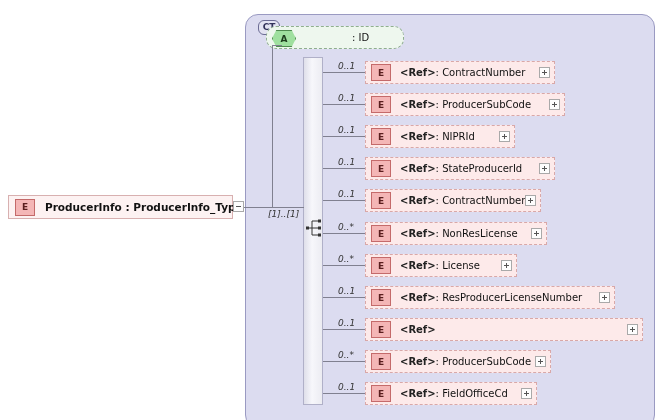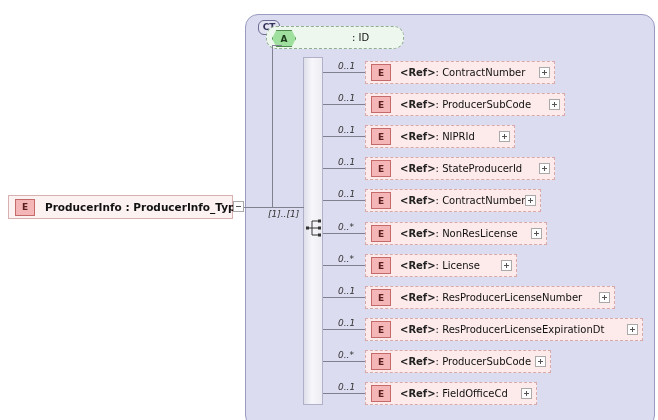--- a/index.html
+++ b/index.html
@@ -278,21 +278,20 @@
         <span class="badge-e">E</span>
         <span class="ref-tag">&lt;Ref&gt;</span>
         <span class="ref-name">: ResProducerLicenseNumber</span>
       </div>
       <div class="toggle plus" style="left: 599px; top: 292px;"></div>
       <div class="line-h" style="left: 323px; top: 329px; width: 42px;"></div>
       <div class="card-label" style="left: 338px; top: 318px;">0..1</div>
       <div class="ref-row" style="left: 365px; top: 318px; width: 278px;">
         <span class="badge-e">E</span>
         <span class="ref-tag">&lt;Ref&gt;</span>
-        <span class="ref-name">: ResProducerLicenseExpirationDt</span>
       </div>
       <div class="toggle plus" style="left: 627px; top: 324px;"></div>
       <div class="line-h" style="left: 323px; top: 361px; width: 42px;"></div>
       <div class="card-label" style="left: 338px; top: 350px;">0..*</div>
       <div class="ref-row" style="left: 365px; top: 350px; width: 186px;">
         <span class="badge-e">E</span>
         <span class="ref-tag">&lt;Ref&gt;</span>
         <span class="ref-name">: ProducerSubCode</span>
       </div>
       <div class="toggle plus" style="left: 535px; top: 356px;"></div>

